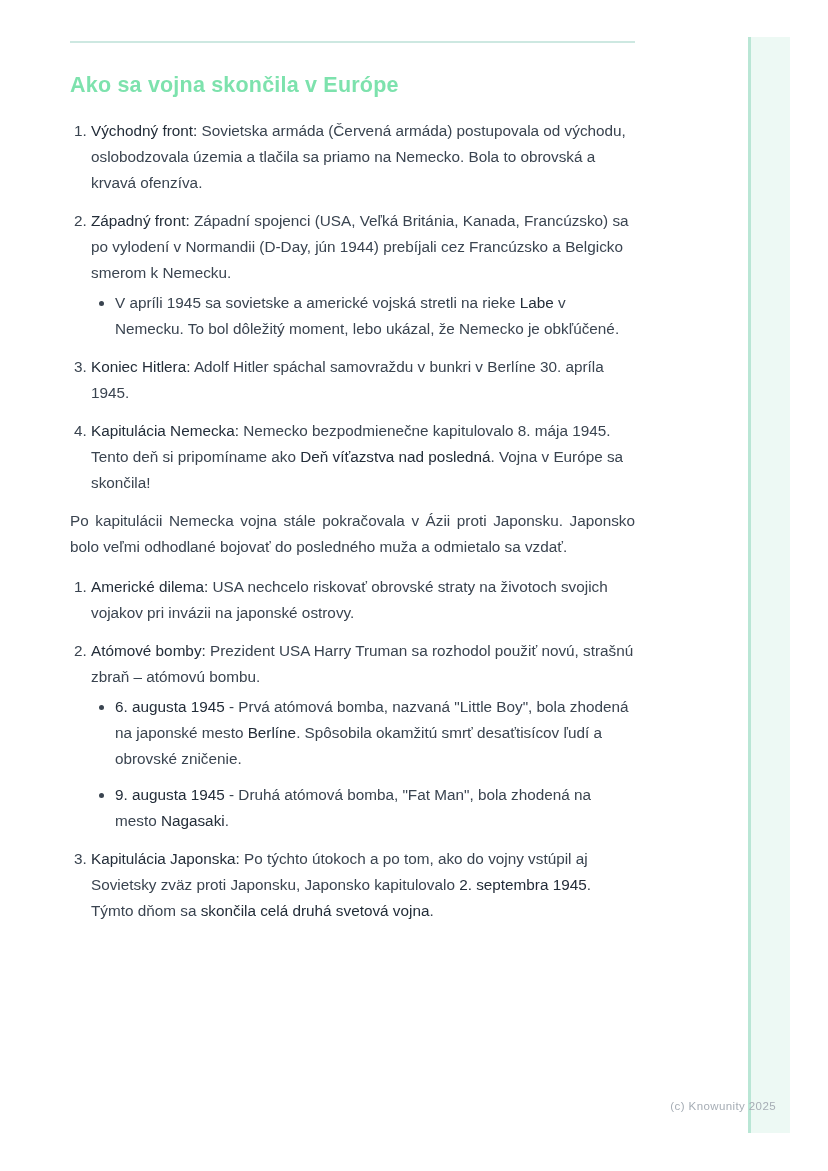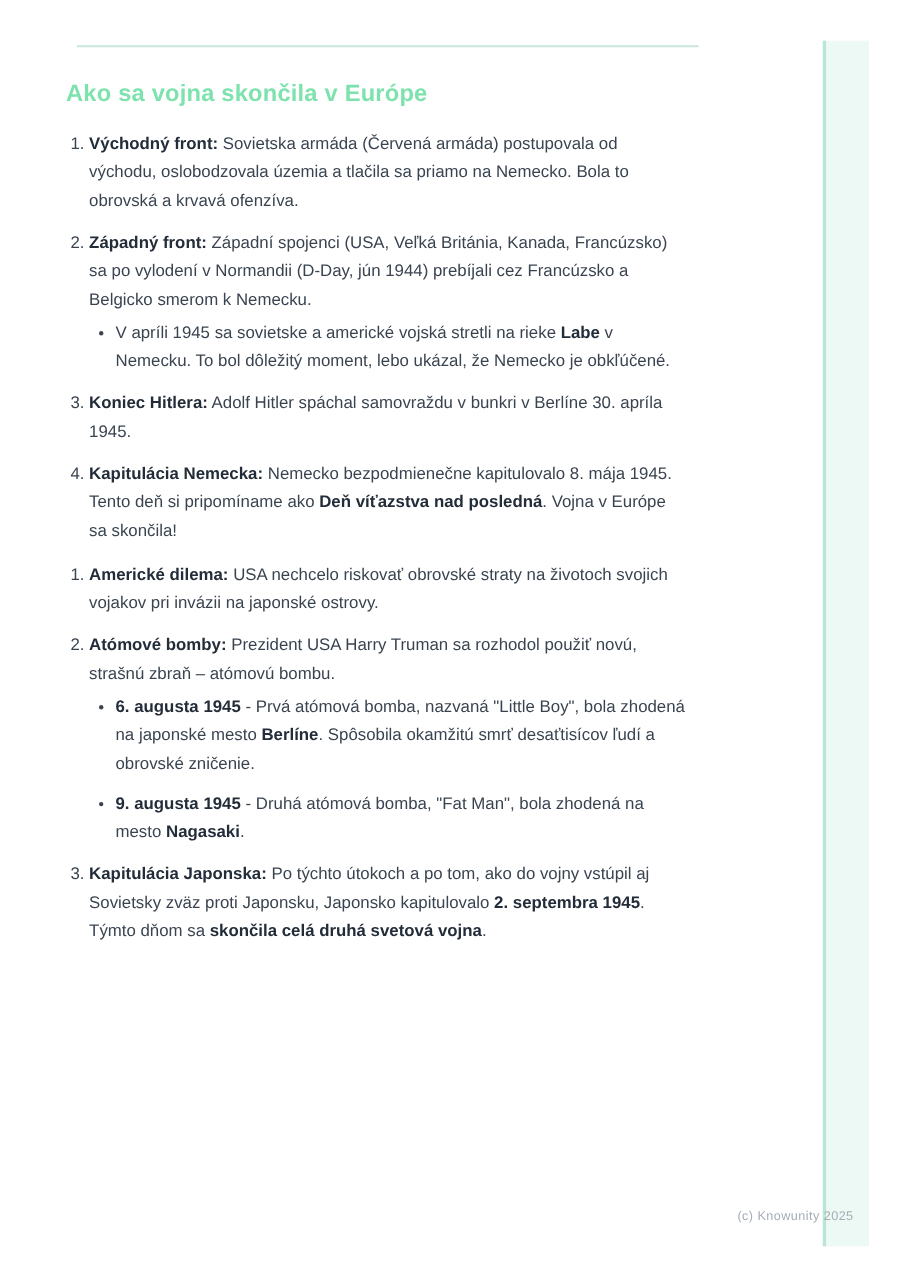--- a/index.html
+++ b/index.html
@@ -25,39 +25,39 @@
     width:565px;height:2px;background:var(--rule);
   }
   .side-strip{
     position:absolute;left:748px;top:37px;
     width:42px;height:1096px;
     background:var(--strip-fill);
     border-left:3px solid var(--strip-border);
     z-index:0;
   }
   .content{
-    position:absolute;left:60px;top:56px;width:565px;
+    position:absolute;left:70px;top:56px;width:565px;
     font-size:15.3px;line-height:26px;color:var(--text);
     z-index:1;
   }
   .heading{
     font-size:21.5px;line-height:30px;font-weight:700;
     color:var(--accent);margin:30px 0 18px;letter-spacing:0.2px;
   }
   .section:first-child .heading{margin-top:14px;}
   .intro{margin:0 0 8px;}
   .intro.justify{text-align:justify;}
   ol.items{margin:14px 0 0 0;padding-left:21px;}
   ol.items>li{margin-bottom:12px;}
   ol.items>li::marker{color:var(--text);}
   ul.bullets{list-style:disc;margin:4px 0 0 0;padding-left:24px;}
   ul.bullets>li{margin-bottom:10px;}
   ul.bullets>li:last-child{margin-bottom:0;}
   .seg{font-weight:400;}
-  .seg.bold{font-weight:700;color:var(--text-bold);}
+  .seg.bold{font-weight:400;color:var(--text-bold);}
   .footer{
     position:absolute;right:52px;top:1100px;
     font-size:11.5px;letter-spacing:0.4px;color:var(--muted);
     z-index:2;white-space:nowrap;text-align:right;
   }
 </style>
 </head>
 <body>
 
 <div class="page">
@@ -70,20 +70,23 @@
           <li><span class="item-text"><span class="seg bold">Východný front:</span><span class="seg"> Sovietska armáda (Červená armáda) postupovala od východu, oslobodzovala územia a tlačila sa priamo na Nemecko. Bola to obrovská a krvavá ofenzíva.</span></span></li>
           <li><span class="item-text"><span class="seg bold">Západný front:</span><span class="seg"> Západní spojenci (USA, Veľká Británia, Kanada, Francúzsko) sa po vylodení v Normandii (D-Day, jún 1944) prebíjali cez Francúzsko a Belgicko smerom k Nemecku.</span></span><ul class="bullets">
               <li><span class="seg">V apríli 1945 sa sovietske a americké vojská stretli na rieke </span><span class="seg bold">Labe</span><span class="seg"> v Nemecku. To bol dôležitý moment, lebo ukázal, že Nemecko je obkľúčené.</span></li>
             </ul></li>
           <li><span class="item-text"><span class="seg bold">Koniec Hitlera:</span><span class="seg"> Adolf Hitler spáchal samovraždu v bunkri v Berlíne 30. apríla 1945.</span></span></li>
           <li><span class="item-text"><span class="seg bold">Kapitulácia Nemecka:</span><span class="seg"> Nemecko bezpodmienečne kapitulovalo 8. mája 1945. Tento deň si pripomíname ako </span><span class="seg bold">Deň víťazstva nad posledná</span><span class="seg">. Vojna v Európe sa skončila!</span></span></li>
         </ol>
   </section>
 
   <section class="section">
+    <div class="intros">
+          <p class="intro justify">Po kapitulácii Nemecka vojna stále pokračovala v Ázii proti Japonsku. Japonsko bolo veľmi odhodlané bojovať do posledného muža a odmietalo sa vzdať.</p>
+        </div>
     <ol class="items">
           <li><span class="item-text"><span class="seg bold">Americké dilema:</span><span class="seg"> USA nechcelo riskovať obrovské straty na životoch svojich vojakov pri invázii na japonské ostrovy.</span></span></li>
           <li><span class="item-text"><span class="seg bold">Atómové bomby:</span><span class="seg"> Prezident USA Harry Truman sa rozhodol použiť novú, strašnú zbraň – atómovú bombu.</span></span><ul class="bullets">
               <li><span class="seg bold">6. augusta 1945</span><span class="seg"> - Prvá atómová bomba, nazvaná "Little Boy", bola zhodená na japonské mesto </span><span class="seg bold">Berlíne</span><span class="seg">. Spôsobila okamžitú smrť desaťtisícov ľudí a obrovské zničenie.</span></li>
               <li><span class="seg bold">9. augusta 1945</span><span class="seg"> - Druhá atómová bomba, "Fat Man", bola zhodená na mesto </span><span class="seg bold">Nagasaki</span><span class="seg">.</span></li>
             </ul></li>
           <li><span class="item-text"><span class="seg bold">Kapitulácia Japonska:</span><span class="seg"> Po týchto útokoch a po tom, ako do vojny vstúpil aj Sovietsky zväz proti Japonsku, Japonsko kapitulovalo </span><span class="seg bold">2. septembra 1945</span><span class="seg">. Týmto dňom sa </span><span class="seg bold">skončila celá druhá svetová vojna</span><span class="seg">.</span></span></li>
         </ol>
   </section>
 </main>

